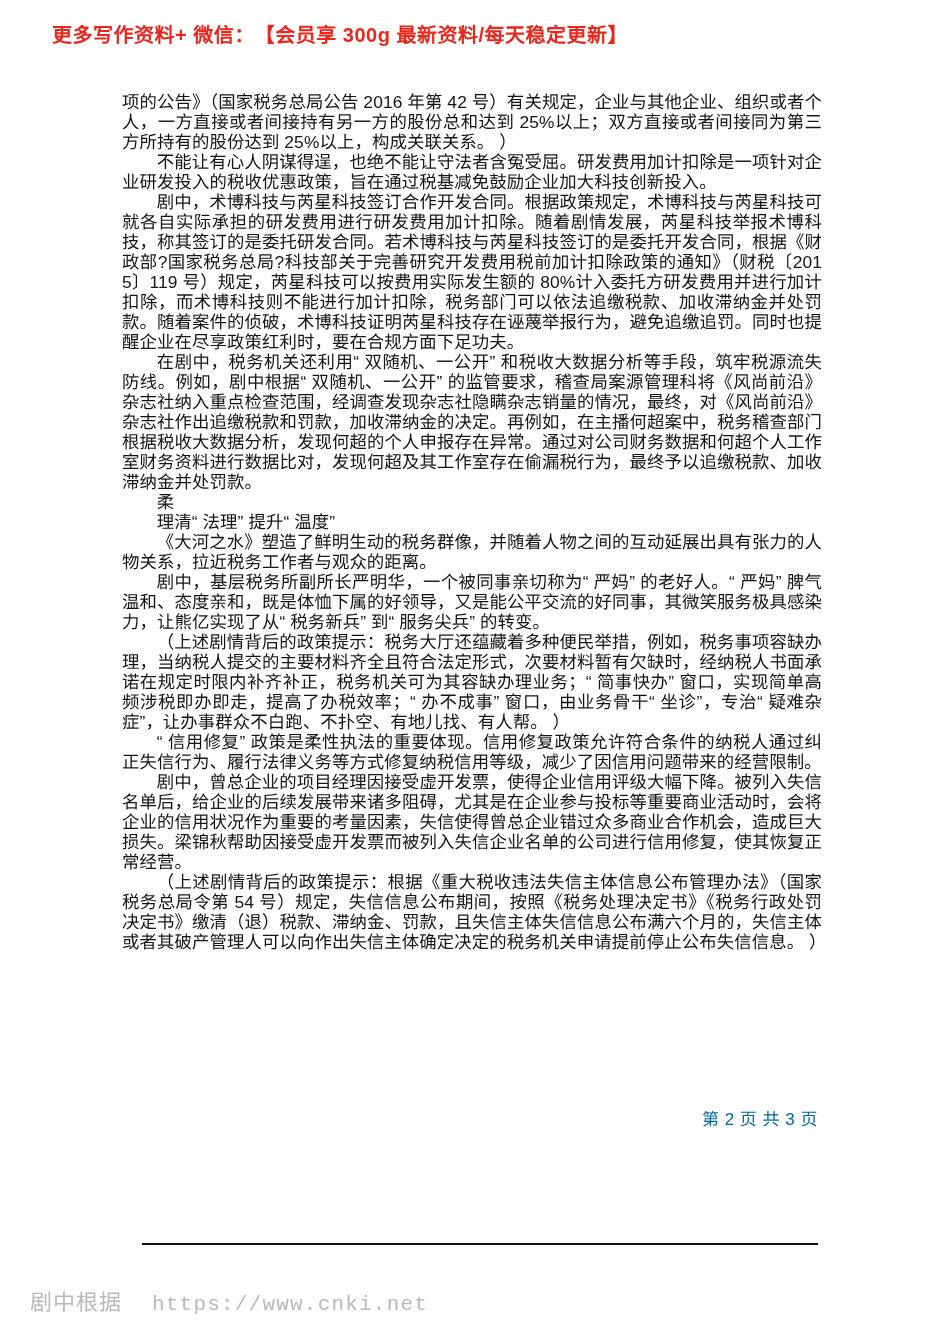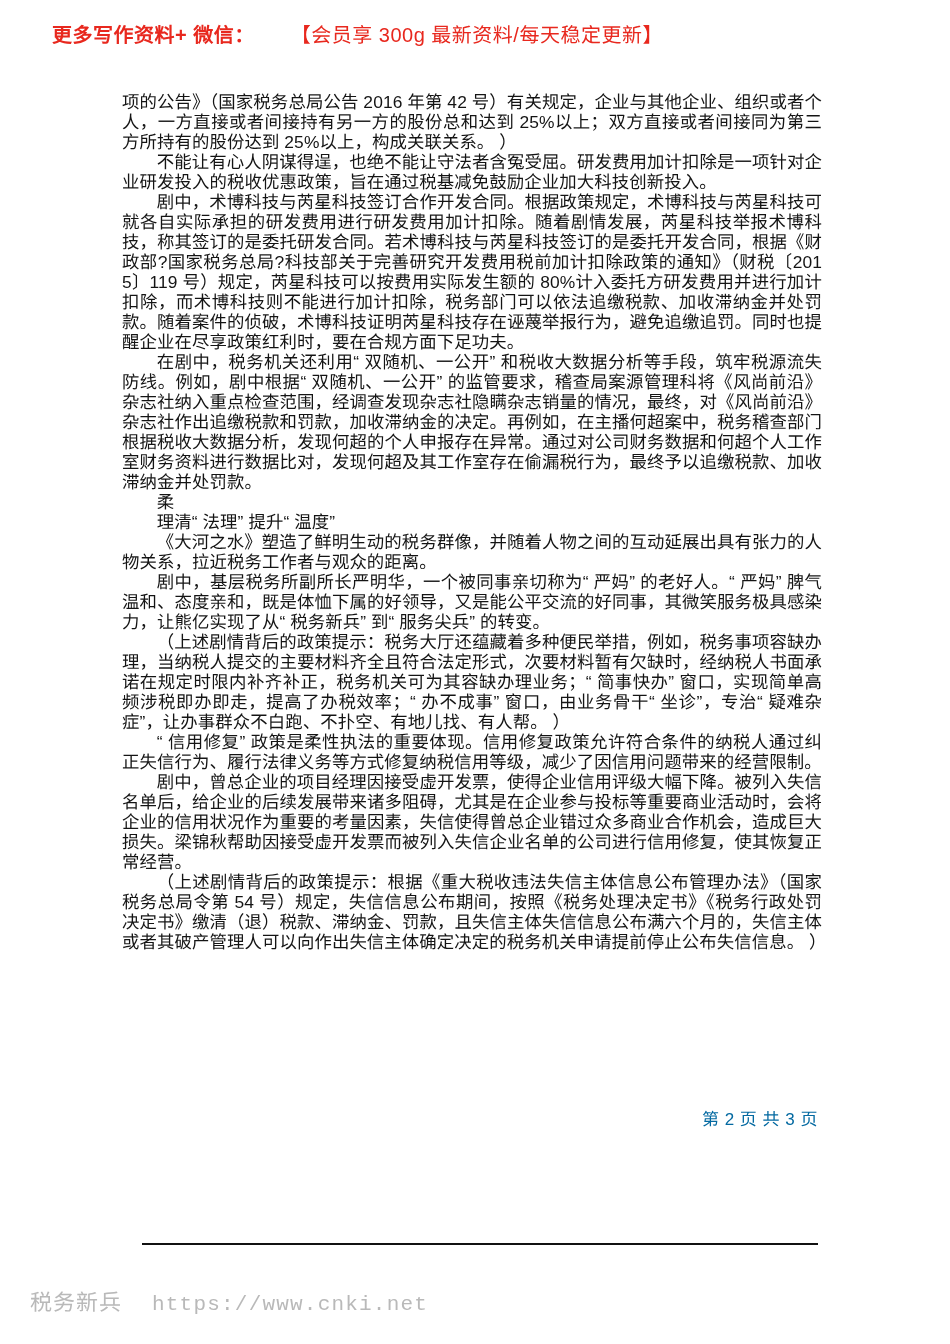--- a/index.html
+++ b/index.html
@@ -26,21 +26,21 @@
     height: 34px;
     display: flex;
     align-items: center;
     color: #e8281e;
     font-size: 20px;
     font-weight: 700;
     letter-spacing: 0.5px;
     white-space: nowrap;
   }
   .promo-banner .promo-lead { font-weight: 700; }
-  .promo-banner .promo-bracket { font-weight: 400; margin-left: 36px; }
+  .promo-banner .promo-bracket { font-weight: 700; }
 
   
   .page-body {
     position: absolute;
     left: 122px;
     top: 92px;
     width: 700px;
   }
   .para {
     margin: 0;
@@ -122,15 +122,15 @@
     <p class="para indent">“ 信用修复” 政策是柔性执法的重要体现。信用修复政策允许符合条件的纳税人通过纠正失信行为、履行法律义务等方式修复纳税信用等级，减少了因信用问题带来的经营限制。</p>
     <p class="para indent">剧中，曾总企业的项目经理因接受虚开发票，使得企业信用评级大幅下降。被列入失信名单后，给企业的后续发展带来诸多阻碍，尤其是在企业参与投标等重要商业活动时，会将企业的信用状况作为重要的考量因素，失信使得曾总企业错过众多商业合作机会，造成巨大损失。梁锦秋帮助因接受虚开发票而被列入失信企业名单的公司进行信用修复，使其恢复正常经营。</p>
     <p class="para indent">（上述剧情背后的政策提示：根据《重大税收违法失信主体信息公布管理办法》（国家税务总局令第 54 号）规定，失信信息公布期间，按照《税务处理决定书》《税务行政处罚决定书》缴清（退）税款、滞纳金、罚款，且失信主体失信信息公布满六个月的，失信主体或者其破产管理人可以向作出失信主体确定决定的税务机关申请提前停止公布失信信息。 ）</p>
   </div>
 
 <div class="page-number">第 2 页 共 3 页</div>
 
 <div class="footer-divider"></div>
 
 <div class="watermark">
-  <span class="wm-brand">税务新兵</span>
+  <span class="wm-brand">剧中根据</span>
   <span class="wm-url">https://www.cnki.net</span>
 </div>
 
 </body></html>

